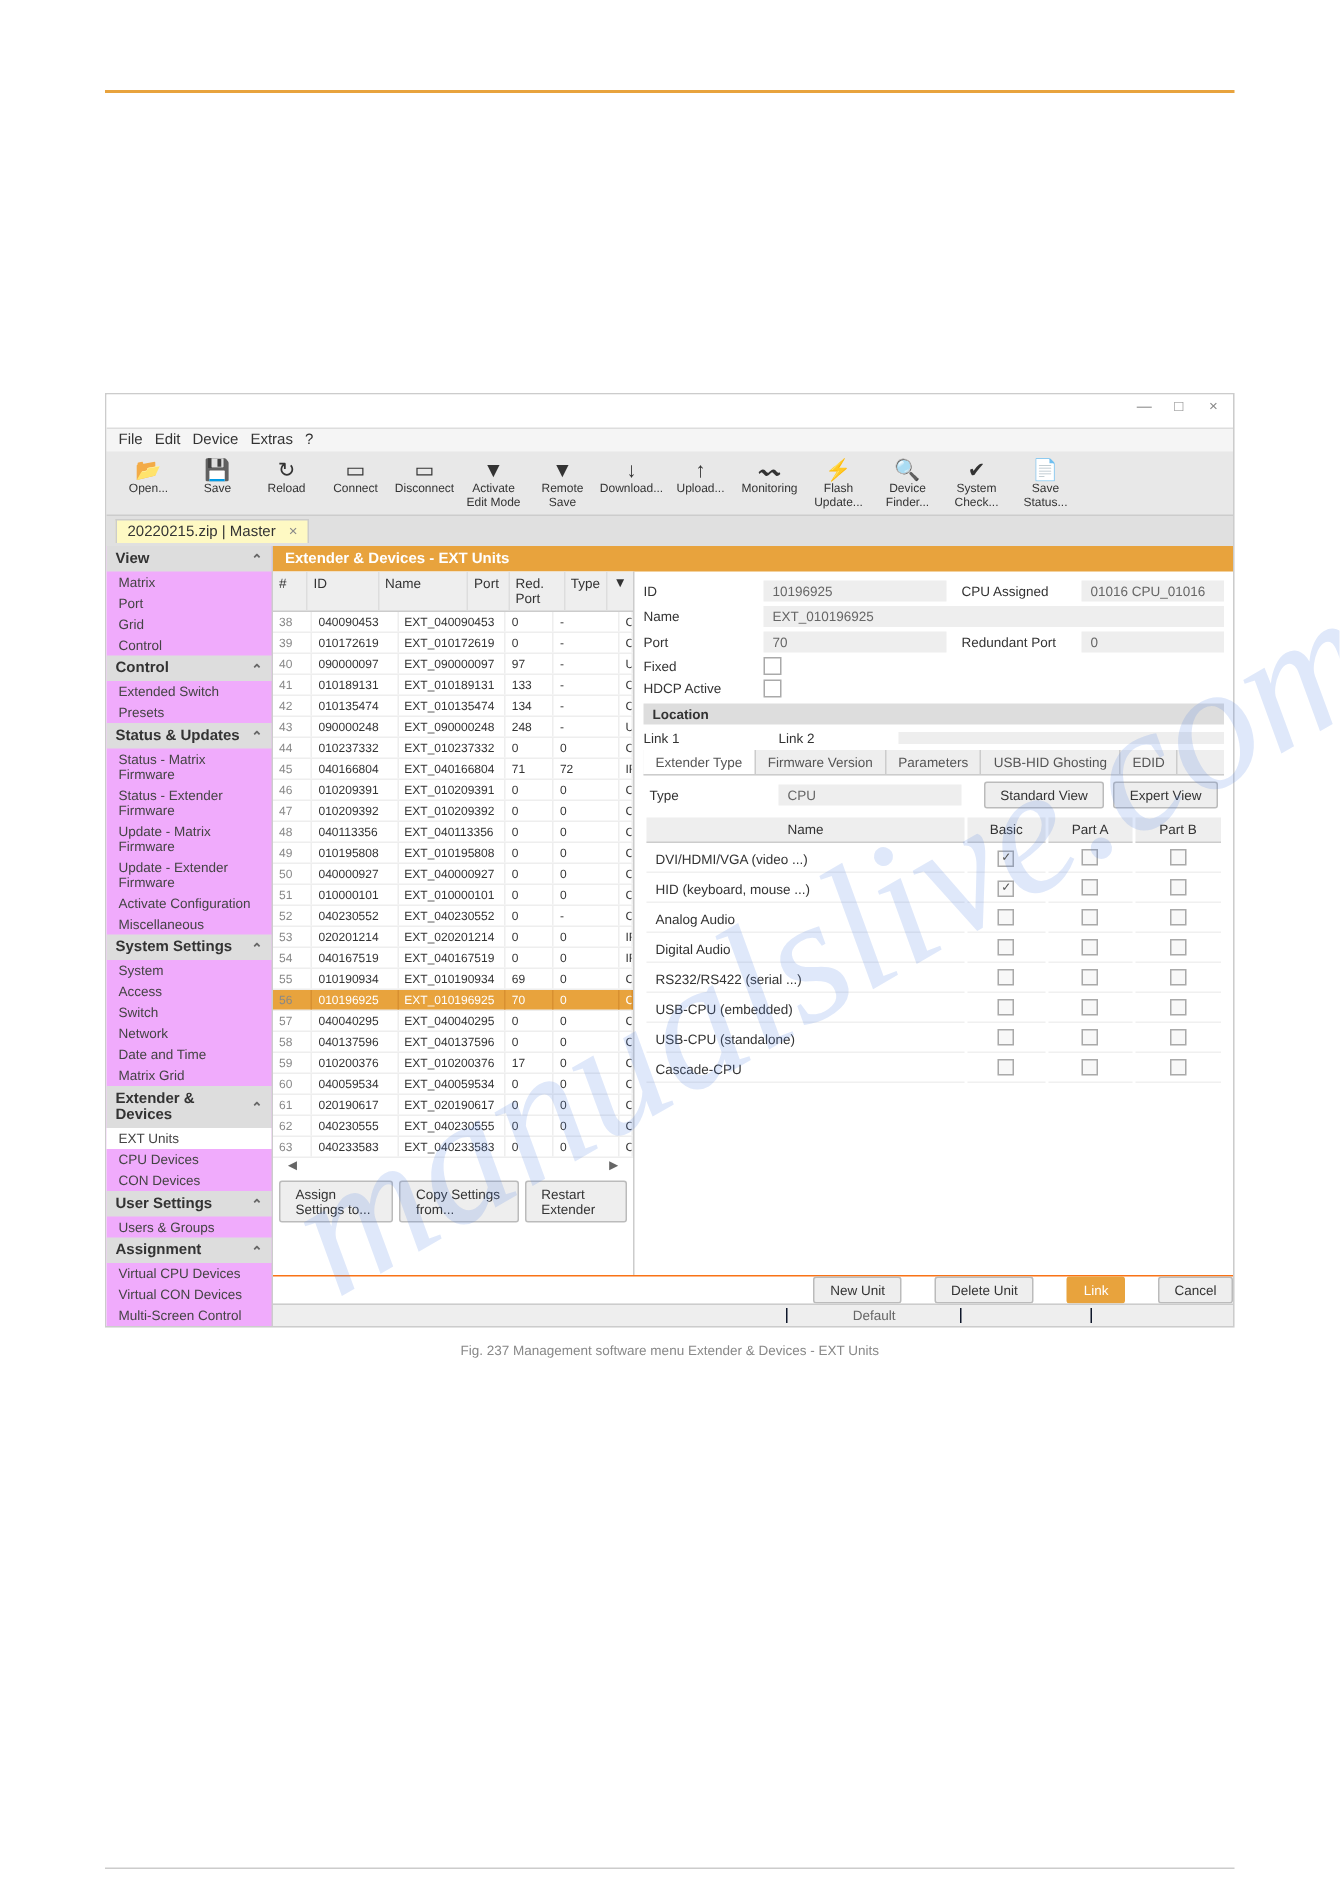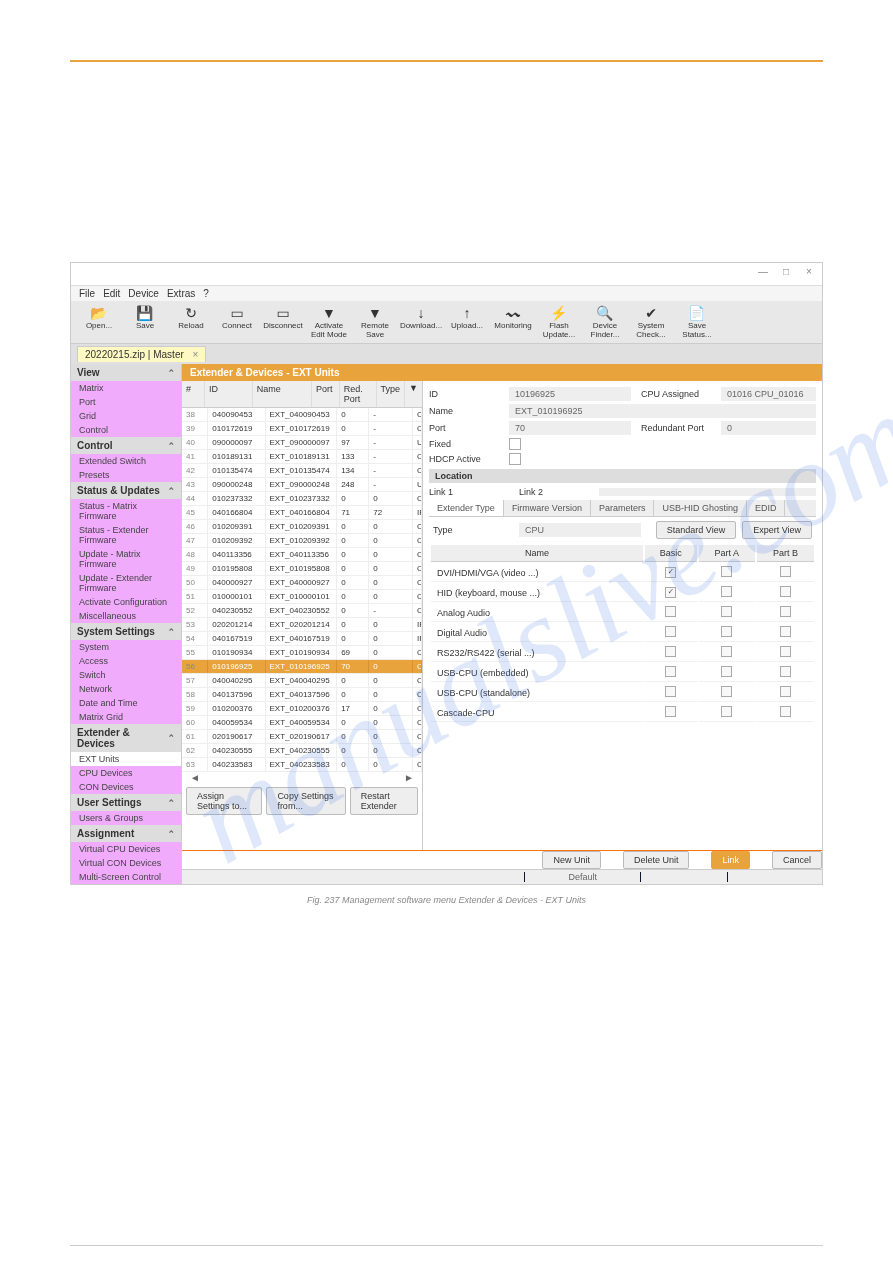--- a/index.html
+++ b/index.html
@@ -56,21 +56,21 @@
 .typrow .sp{flex:1}
 .feat-table{width:100%;font-size:9px}
 .feat-table th{background:#eee;padding:3px;font-weight:normal;border-bottom:1px solid #ccc}
 .feat-table td{padding:2px 6px;border-bottom:1px solid #f0f0f0}
 .feat-table .ck{text-align:center}
 .feat-table .ck .box{width:9px;height:9px;border:1px solid #aaa;display:inline-block;background:#f8f8f8}
 .feat-table .ck .box.on::after{content:"✓";font-size:8px;color:#555;position:relative;top:-2px}
 .botbar{display:flex;justify-content:flex-end;gap:22px;padding:0;border-top:1px solid #f97316}
 .statusbar{background:#eee;border-top:1px solid #ccc;padding:2px 8px;font-size:9px;color:#666;display:flex}
 .statusbar .cell{border-left:1px solid #0f172a;padding:0 43px}
-.caption{text-align:center;font-size:9px;font-style:italic;color:#888;margin-top:10px}
+.caption{text-align:center;font-size:9px;color:#888;margin-top:10px}
 .botrule{border-top:1px solid #ccc;margin:340px 70px 0 70px}
 .wm{position:absolute;pointer-events:none;font-size:120px;color:rgba(80,130,230,0.18);transform:rotate(-30deg);left:150px;top:500px;font-style:italic;font-family:Georgia,serif}
 .page{position:relative}
 </style>
 </head>
 <body>
 
 <div class="page">
 <div class="ornrule"></div>
 

